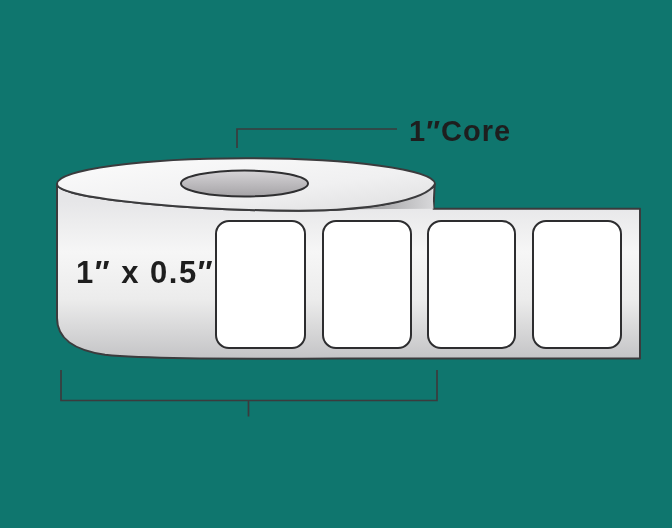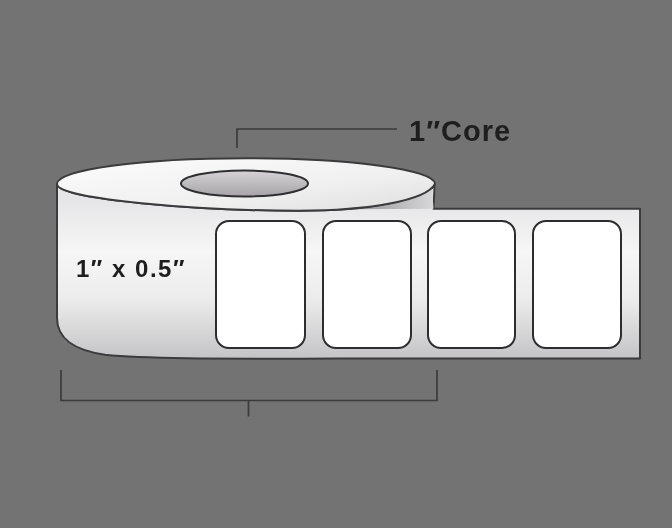--- a/index.html
+++ b/index.html
@@ -4,39 +4,39 @@
 <style>
   html,body{margin:0;padding:0;}
   body{
     font-family:"Liberation Sans", sans-serif;
     background:#ffffff;
   }
   .stage{
     position:relative;
     width:672px;
     height:528px;
-    background:#737373;
+    background:#0f766e;
     overflow:hidden;
   }
   .stage svg{position:absolute;left:0;top:0;}
   .ann{
     position:absolute;
     color:#1e1e1e;
     font-weight:bold;
     line-height:1;
     white-space:nowrap;
   }
   .ann-core{
     left:409px; top:117px;
     font-size:29px;
     letter-spacing:1px;
   }
   .ann-size{
     left:76px; top:257px;
-    font-size:24px;
+    font-size:31px;
     letter-spacing:1.5px;
   }
   .ann-diameter{
     left:79px; top:431px;
     font-size:32px;
     letter-spacing:0.5px;
   }
 </style>
 </head>
 <body>

